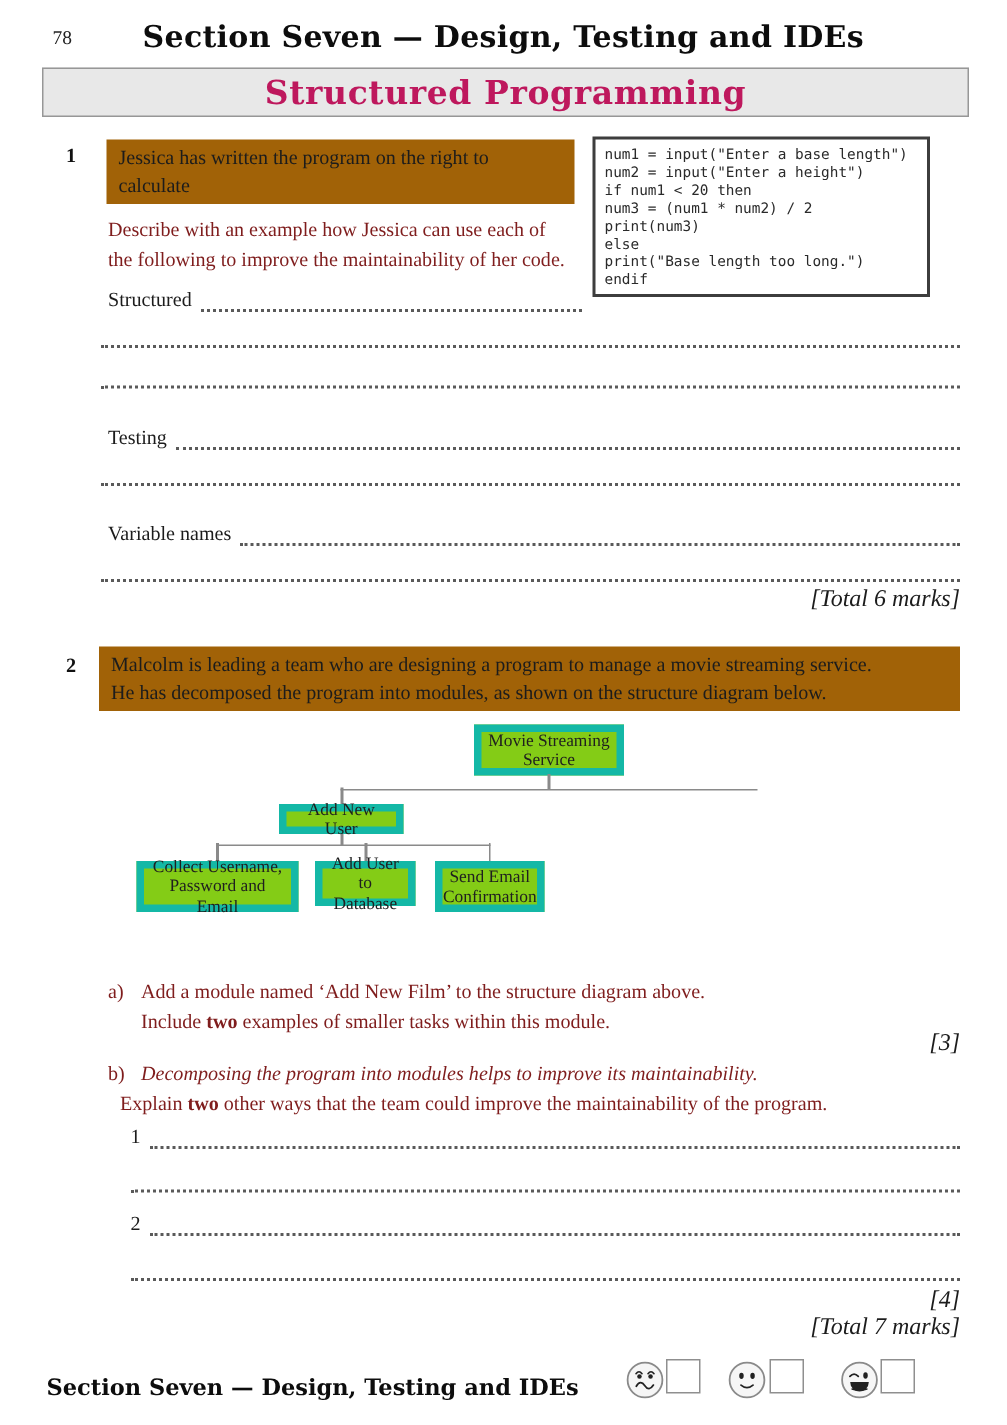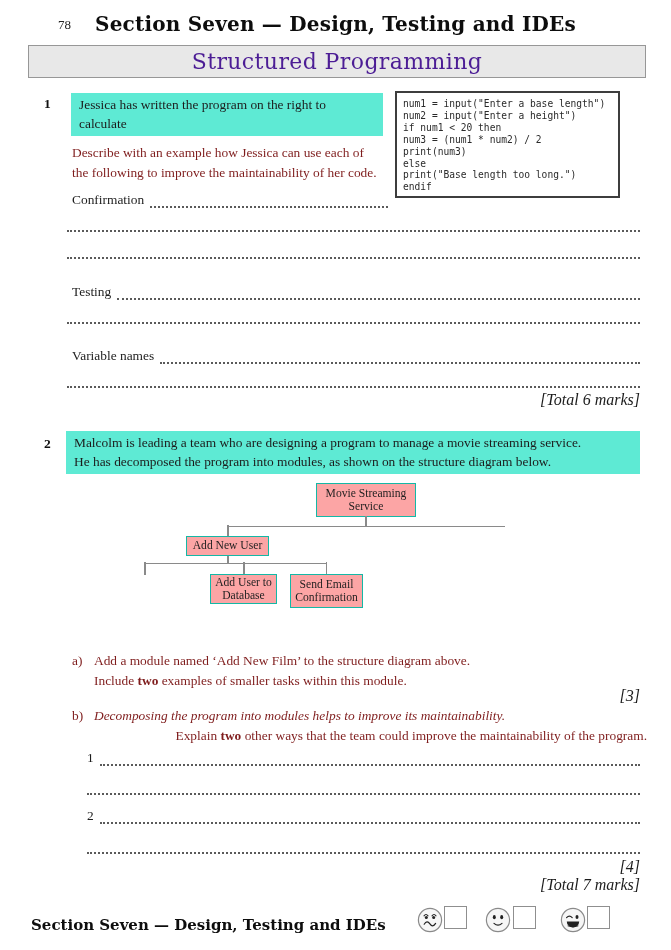--- a/index.html
+++ b/index.html
@@ -6,58 +6,58 @@
   .page{position:relative;width:671px;height:950px;background:#ffffff;overflow:hidden;
         font-family:"Liberation Serif", serif;color:#111;}
   .abs{position:absolute;}
 
   
   .pagenum{font-size:13px;color:#222;}
   .section-head{width:100%;text-align:center;font-family:"DejaVu Serif", serif;
                 font-weight:bold;font-size:20px;letter-spacing:.2px;color:#0d0d0d;}
   .banner{left:28px;top:45px;width:616px;height:31px;background:#e8e8e8;
           border:1px solid #979797;display:flex;align-items:center;justify-content:center;}
-  .banner span{font-family:"DejaVu Serif", serif;font-weight:normal;font-size:22px;
-               letter-spacing:.4px;color:#4c1d95;}
+  .banner span{font-family:"DejaVu Serif", serif;font-weight:bold;font-size:22px;
+               letter-spacing:.4px;color:#be185d;}
 
   
   .qnum{font-family:"Liberation Serif", serif;font-weight:bold;font-size:13.5px;}
-  .shadebox{background:#5eead4;padding:3px 8px;font-size:13.4px;line-height:18.6px;color:#1c1c1c;}
+  .shadebox{background:#a16207;padding:3px 8px;font-size:13.4px;line-height:18.6px;color:#1c1c1c;}
   .plain{font-size:13.4px;line-height:19.5px;color:#7f1d1d;}
 
   
   .codebox{left:395px;top:91px;width:225px;height:107px;border:2px solid #3d3d3d;
            background:#fff;box-sizing:border-box;padding:5px 6px;}
   .codebox div{font-family:"DejaVu Sans Mono", monospace;font-size:9.6px;line-height:11.9px;
                color:#2a2a2a;white-space:pre;}
 
   
   .dotline{height:0;border-bottom:2px dotted #5a5a5a;}
   .ansrow{display:flex;align-items:flex-end;}
   .ansrow .lbl{font-size:13.4px;color:#1c1c1c;white-space:nowrap;padding-right:6px;}
   .ansrow .dotfill{flex:1;border-bottom:2px dotted #5a5a5a;height:14px;}
   .marks{font-style:italic;font-size:16px;color:#1c1c1c;text-align:right;}
 
   
-  .dbox{border:1px solid #14b8a6;background:#fca5a5;box-sizing:border-box;
+  .dbox{border:5px solid #14b8a6;background:#84cc16;box-sizing:border-box;
         display:flex;align-items:center;justify-content:center;text-align:center;
         font-size:11.6px;line-height:13.2px;color:#1f1f1f;padding:1px 2px;}
   .dline{background:#8a8a8a;}
 
   
   .footer-title{font-family:"DejaVu Serif", serif;font-weight:bold;font-size:15px;color:#0d0d0d;}
   .checkbox{width:23px;height:23px;border:1.5px solid #8f8f8f;background:#fff;box-sizing:border-box;}
   .face{width:26px;height:26px;}
 </style>
 </head>
 <body>
 
 <div class="page">
 
-  <div class="abs pagenum" style="left:35px;top:17px;margin-left:23px;">78</div>
+  <div class="abs pagenum" style="left:35px;top:17px;">78</div>
   <div class="abs section-head" style="left:0;top:12px;">Section Seven — Design, Testing and IDEs</div>
 
   <div class="abs banner">
     <span>Structured Programming</span>
   </div>
 
   <div class="abs qnum" style="left:44px;top:96px;">1</div>
   <div class="abs shadebox" style="left:71px;top:93px;width:296px;">
     <div>Jessica has written the program on the right to calculate</div>
   </div>
@@ -72,21 +72,21 @@
     <div>print("Base length too long.")</div>
     <div>endif</div>
   </div>
 
   <div class="abs plain" style="left:72px;top:143px;width:322px;">
     <div>Describe with an example how Jessica can use each of</div>
     <div>the following to improve the maintainability of her code.</div>
   </div>
 
   <div class="abs ansrow" style="left:72px;top:192px;width:316px;">
-    <span class="lbl">Confirmation</span>
+    <span class="lbl">Structured</span>
     <span class="dotfill"></span>
   </div>
   <div class="abs dotline" style="left:67px;top:230px;width:573px;"></div>
   <div class="abs dotline" style="left:67px;top:257px;width:573px;"></div>
 
   <div class="abs ansrow" style="left:72px;top:284px;width:568px;">
     <span class="lbl">Testing</span>
     <span class="dotfill"></span>
   </div>
   <div class="abs dotline" style="left:67px;top:322px;width:573px;"></div>
@@ -110,34 +110,35 @@
   <div class="abs dline" style="left:227px;top:525.5px;width:278px;height:1.5px;"></div>
   <div class="abs dline" style="left:227px;top:525px;width:1.5px;height:12px;"></div>
 
   <div class="abs dbox" style="left:186px;top:536px;width:83px;height:20px;">Add New User</div>
   <div class="abs dline" style="left:227px;top:556px;width:1.5px;height:8px;"></div>
   <div class="abs dline" style="left:144px;top:562.5px;width:183px;height:1.5px;"></div>
   <div class="abs dline" style="left:144px;top:562px;width:1.5px;height:13px;"></div>
   <div class="abs dline" style="left:243px;top:562px;width:1.5px;height:13px;"></div>
   <div class="abs dline" style="left:325.5px;top:562px;width:1.5px;height:13px;"></div>
 
+  <div class="abs dbox" style="left:91px;top:574px;width:108px;height:34px;">Collect Username, Password and Email</div>
   <div class="abs dbox" style="left:210px;top:574px;width:67px;height:30px;">Add User to Database</div>
   <div class="abs dbox" style="left:290px;top:574px;width:73px;height:34px;">Send Email Confirmation</div>
 
   <div class="abs" style="left:72px;top:651px;width:568px;">
     <span class="plain" style="position:absolute;left:0;top:0;">a)</span>
     <div class="plain" style="margin-left:22px;">Add a module named ‘Add New Film’ to the structure diagram above.</div>
     <div class="plain" style="margin-left:22px;"><span>Include </span><b>two</b><span> examples of smaller tasks within this module.</span></div>
   </div>
   <div class="abs marks" style="left:340px;top:687px;width:300px;">[3]</div>
 
   <div class="abs" style="left:72px;top:706px;width:575px;">
     <span class="plain" style="position:absolute;left:0;top:0;">b)</span>
     <div class="plain" style="margin-left:22px;font-style:italic;">Decomposing the program into modules helps to improve its maintainability.</div>
-    <div class="plain" style="margin-left:22px;text-align:right;"><span>Explain </span><b>two</b><span> other ways that the team could improve the maintainability of the program.</span></div>
+    <div class="plain" style="margin-left:8px;"><span>Explain </span><b>two</b><span> other ways that the team could improve the maintainability of the program.</span></div>
   </div>
 
   <div class="abs ansrow" style="left:87px;top:750px;width:553px;">
     <span class="lbl">1</span>
     <span class="dotfill"></span>
   </div>
   <div class="abs dotline" style="left:87px;top:793px;width:553px;"></div>
   <div class="abs ansrow" style="left:87px;top:808px;width:553px;">
     <span class="lbl">2</span>
     <span class="dotfill"></span>

